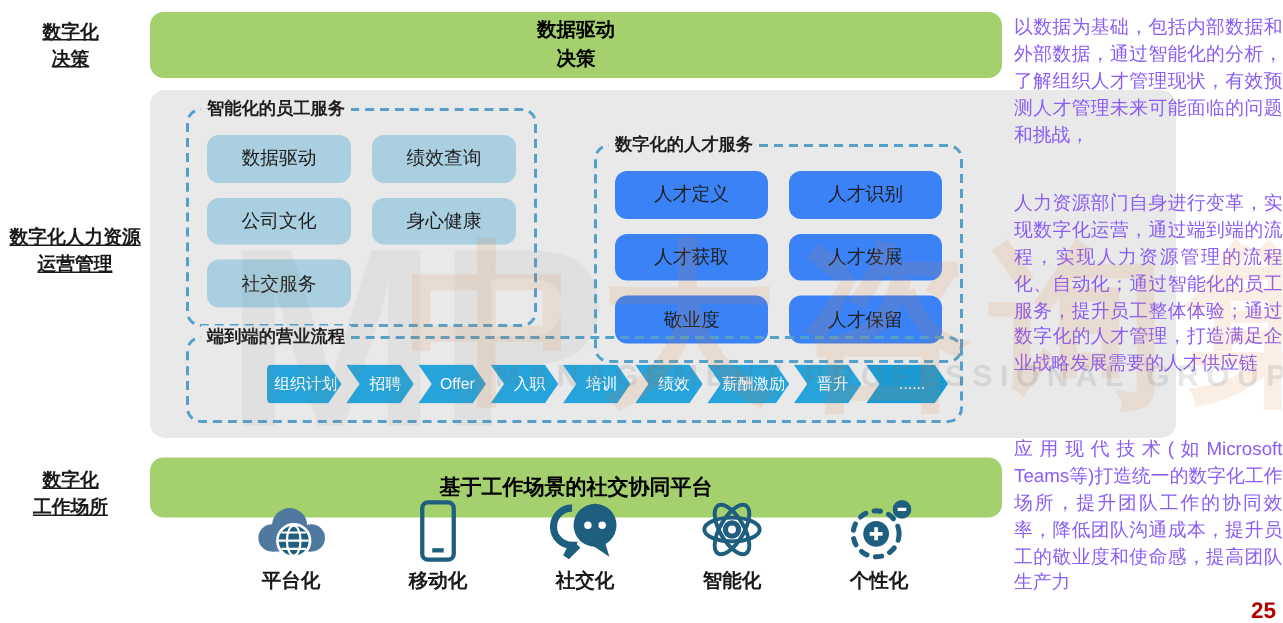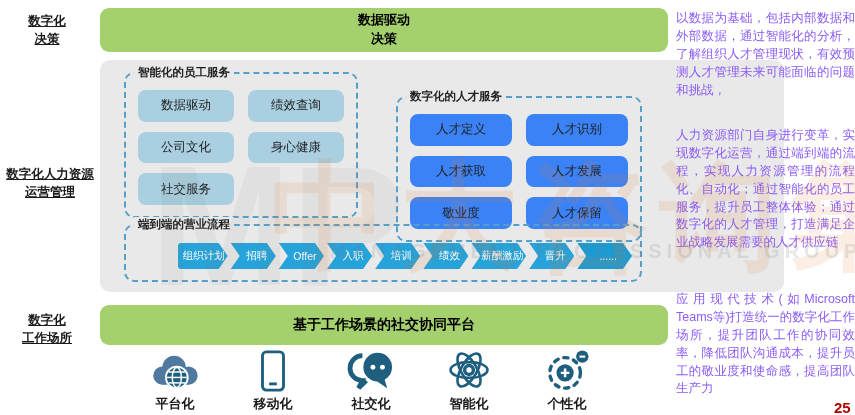--- a/index.html
+++ b/index.html
@@ -9,21 +9,21 @@
     background:#ffffff;
     font-family:"Liberation Sans","DejaVu Sans",sans-serif;
   }
 
   
   .stage-label {
     position:absolute; font-weight:bold; font-size:12.5px; color:#1a1a1a;
     text-align:center; white-space:pre-line; line-height:1.4;text-decoration:underline;
   }
   #lbl-decision  { left:6px;  top:13px;  width:82px;  }
-  #lbl-operation { left:0px;  top:166px; width:100px; }
+  #lbl-operation { left:0px;  top:150px; width:100px; }
   #lbl-workplace { left:6px;  top:312px; width:82px;  }
 
   
   .green-bar {
     position:absolute; left:100px; width:568px; background:#a4d06d;
     border-radius:9px; display:flex; align-items:center; justify-content:center;
     font-weight:bold; color:#000000; text-align:center; white-space:pre-line;
   }
   #top-bar    { top:8px;   height:44px; font-size:13px; line-height:1.45; }
   #bottom-bar { top:305px; height:40px; font-size:14px; }
@@ -67,22 +67,22 @@
   }
   .chevron.first {
     clip-path:polygon(0 0, calc(100% - 9px) 0, 100% 50%, calc(100% - 9px) 100%, 0 100%);
     border-radius:3px 0 0 3px; padding-left:2px;margin-left:44px;
   }
   .chevron.wide { flex:1.25; }
   .chevron.last { margin-right:0; background:#1b9bd4; }
 
   
   #capabilities {
-    position:absolute; left:126px; top:351px; width:528px; height:62px;
-    display:flex; justify-content:flex-start;
+    position:absolute; left:126px; top:334px; width:528px; height:62px;
+    display:flex; justify-content:center;
   }
   .capability {
     width:98px; display:flex; flex-direction:column; align-items:center;
     justify-content:flex-end; gap:3px;
   }
   .cap-icon { height:44px; display:flex; align-items:flex-end; }
   .cap-label { font-weight:bold; font-size:13px; color:#1a1a1a; }
 
   
   .note {

